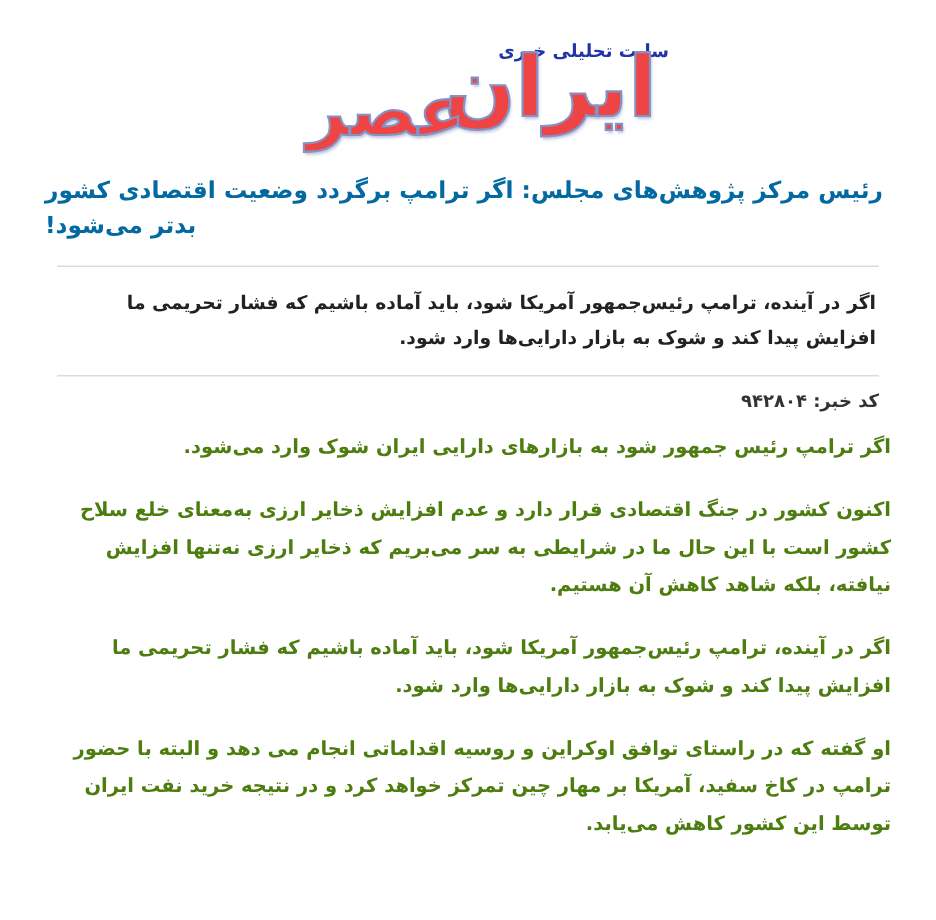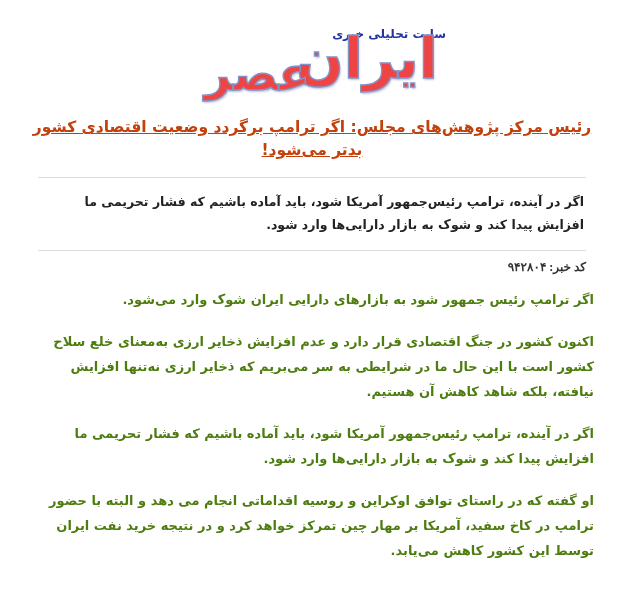--- a/index.html
+++ b/index.html
@@ -44,24 +44,23 @@
   .logo .word-iran { font-size: 56px; }
   .logo .word-asr  { font-size: 46px; margin-top: 20px; margin-right: -14px; }
 
   
   .article { padding: 0 30px; }
   .article-title {
     margin: 12px 0 0 0;
     padding: 0 0 14px 0;
     font-size: 15.5px;
     font-weight: bold;
-    color: #c2410c;
-    text-align: center;
+    color: #0369a1;
+    text-align: left;
     line-height: 1.5;
-    text-decoration: underline;
   }
   .rule {
     border: 0;
     border-top: 1px solid #dcdcdc;
     margin: 0 8px;
   }
   .lead {
     margin: 0 8px;
     padding: 12px 2px 14px 2px;
     font-size: 12.5px;
@@ -72,21 +71,21 @@
   }
   .meta-row {
     display: flex;
     justify-content: space-between;
     align-items: baseline;
     margin: 9px 8px 12px 8px;
     font-size: 12px;
     font-weight: bold;
     color: #333333;
   }
-  .meta-code { padding-left: 0; margin-left: 68px; font-family: Liberation Serif, serif; }
+  .meta-code { padding-left: 0; margin-left: 68px; }
   .body-text p {
     font-size: 13px;
     font-weight: bold;
     color: #4d7c0f;
     text-align: right;
     line-height: 25px;
     margin: 0 0 17px 0;
   }
 </style>
 </head>

